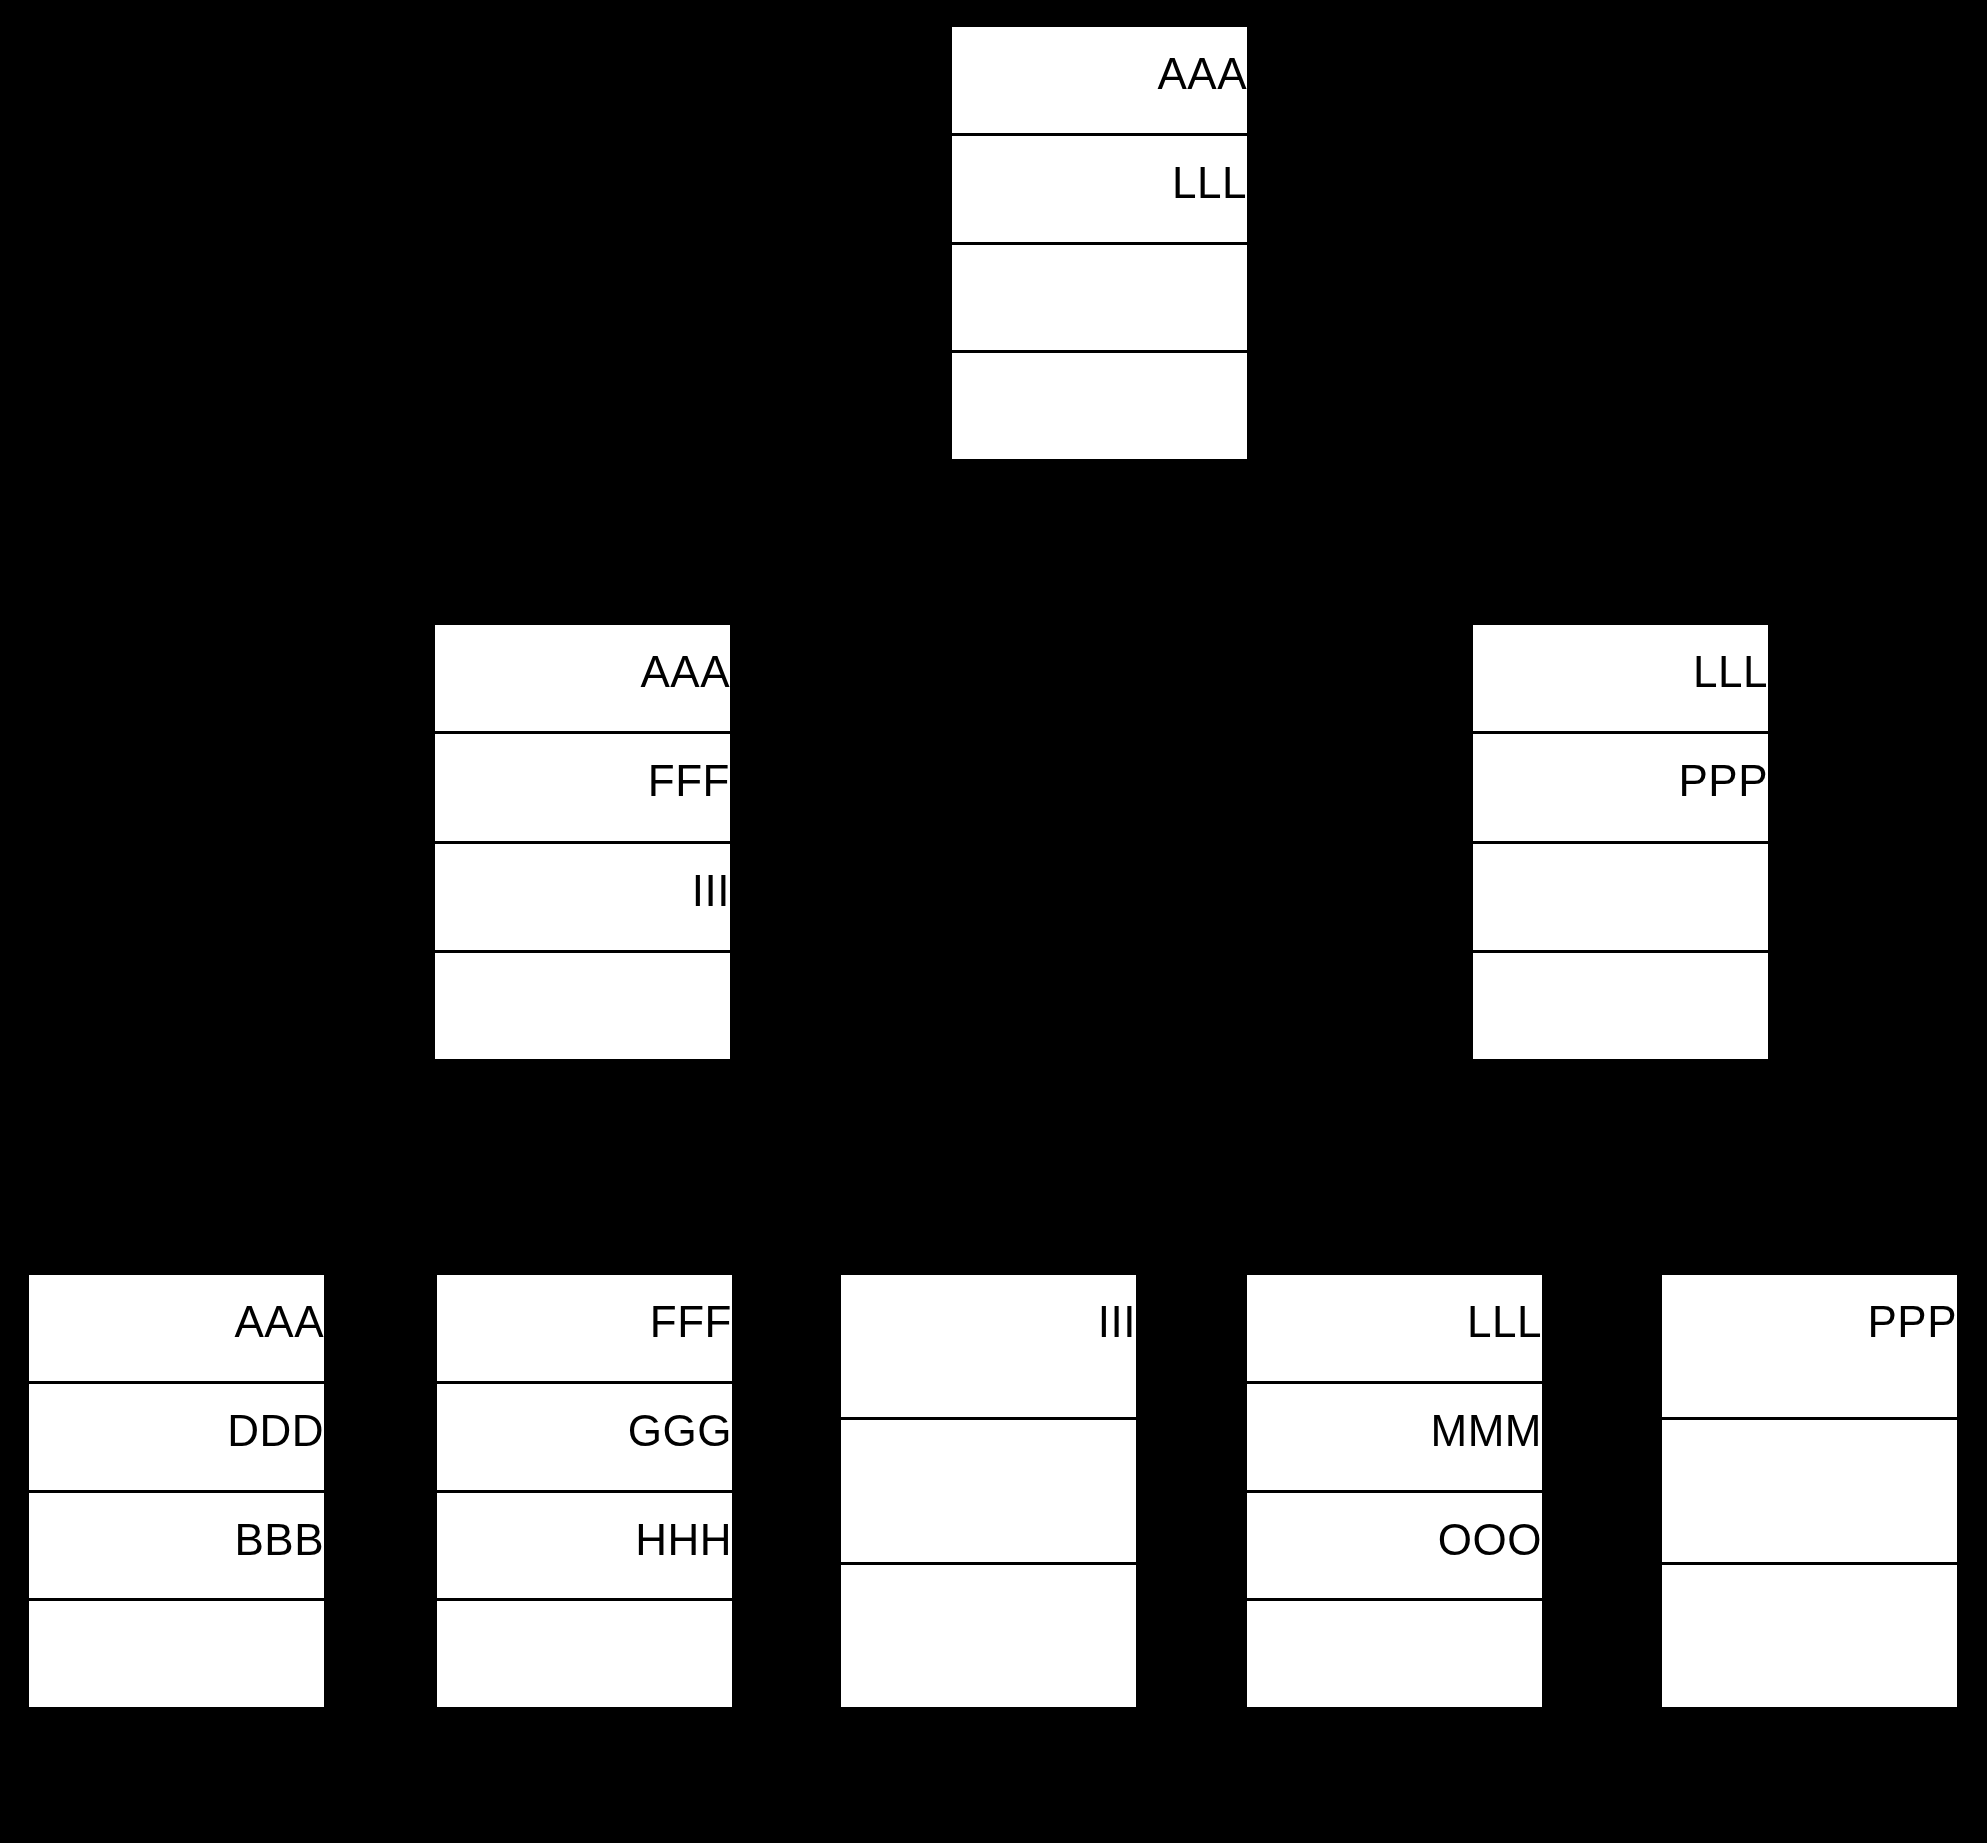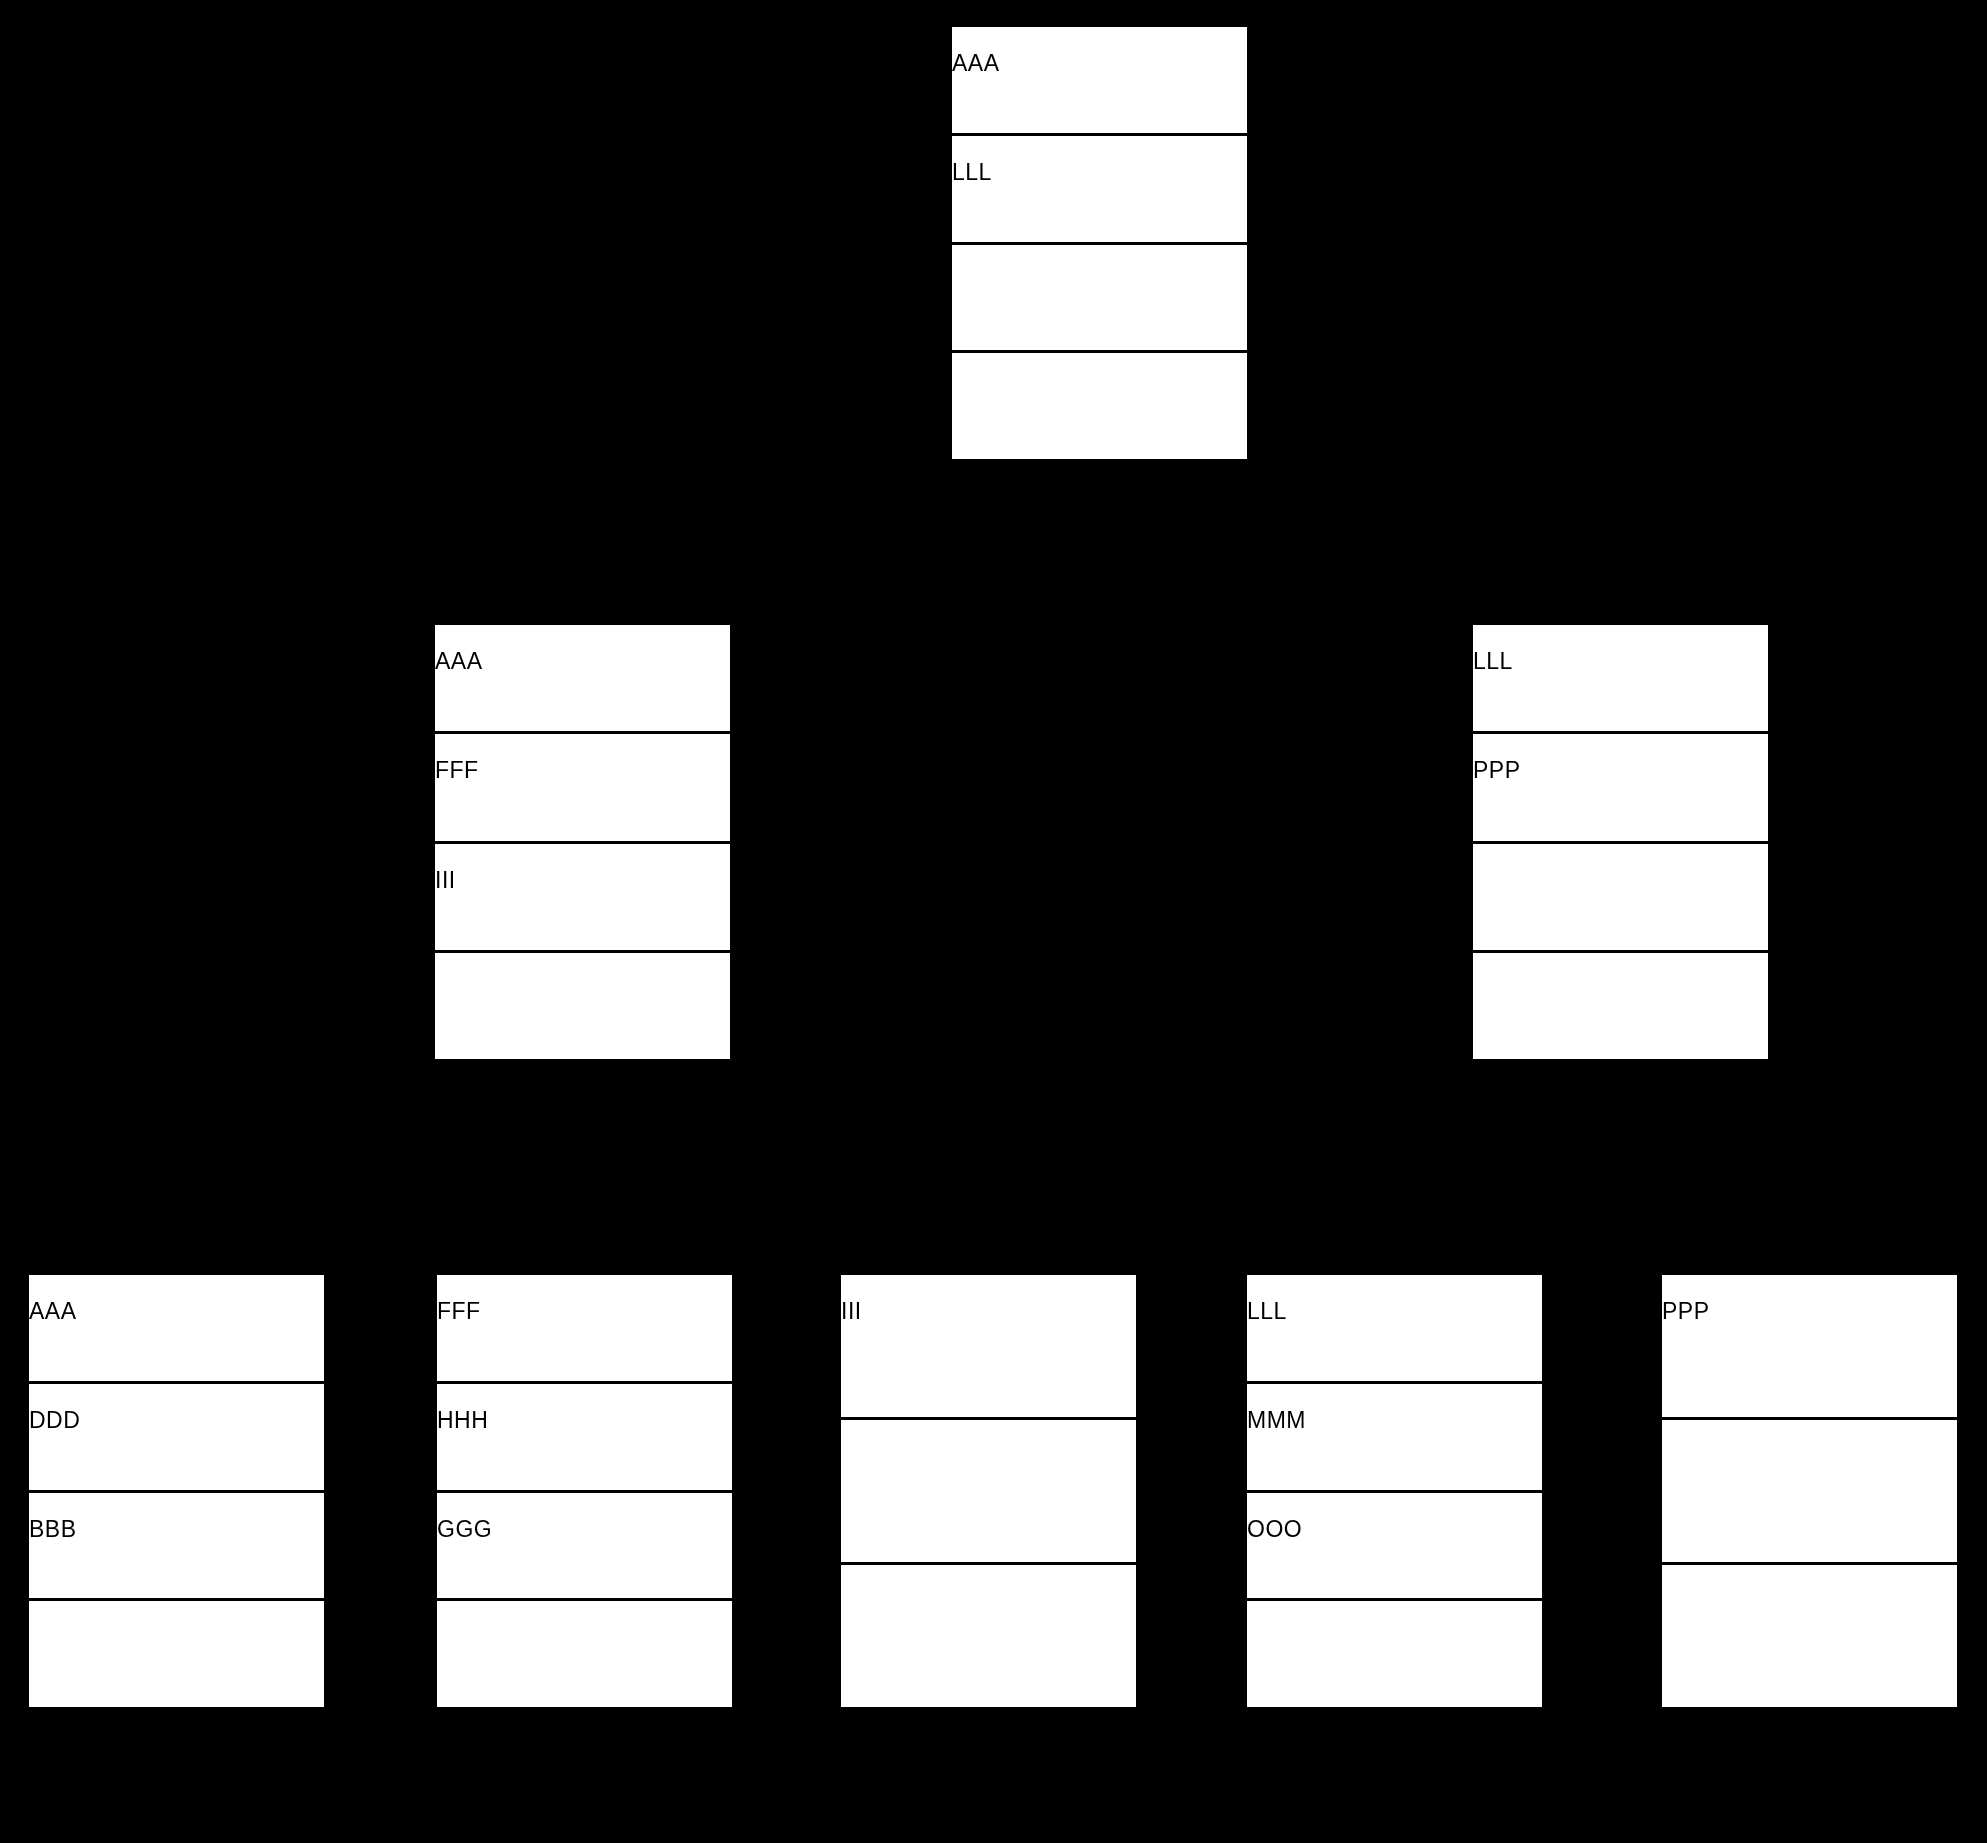--- a/index.html
+++ b/index.html
@@ -33,23 +33,23 @@
     margin-bottom: 1px;
   }
   .node .cell:last-child {
     margin-bottom: 0;
   }
   .cell-label {
     position: absolute;
     top: 25px;
     left: 0;
     right: 0;
-    text-align: left;
+    text-align: right;
     color: #000000;
-    font-size: 23px;
+    font-size: 44px;
     font-family: "Liberation Sans", sans-serif;
     line-height: 1;
     letter-spacing: 0.5px;
     white-space: nowrap;
   }
   .cell-label:empty {
     display: block;
   }
 </style>
 </head>
@@ -115,24 +115,24 @@
     <div class="cell">
       <span class="cell-label"></span>
     </div>
   </div>
 
   <div class="node" style="left:436px; top:1274px; width:297px; height:434px;">
     <div class="cell">
       <span class="cell-label">FFF</span>
     </div>
     <div class="cell">
-      <span class="cell-label">HHH</span>
+      <span class="cell-label">GGG</span>
     </div>
     <div class="cell">
-      <span class="cell-label">GGG</span>
+      <span class="cell-label">HHH</span>
     </div>
     <div class="cell">
       <span class="cell-label"></span>
     </div>
   </div>
 
   <div class="node" style="left:840px; top:1274px; width:297px; height:434px;">
     <div class="cell">
       <span class="cell-label">III</span>
     </div>

